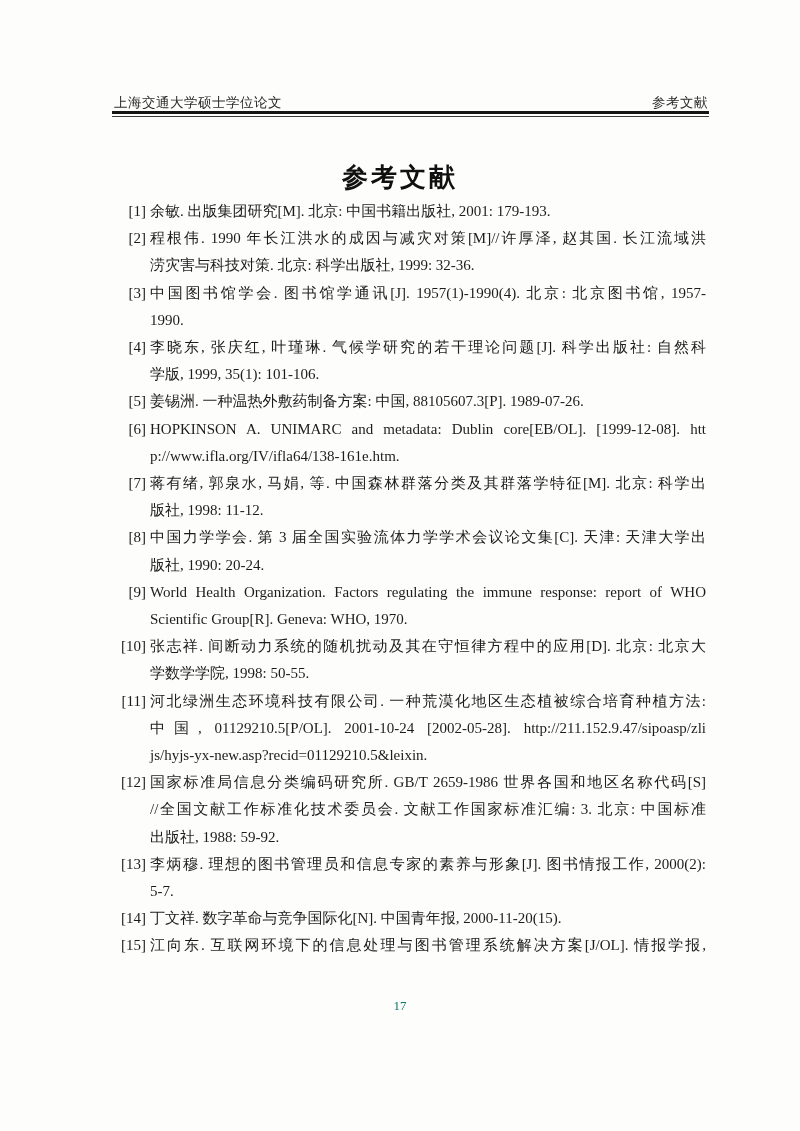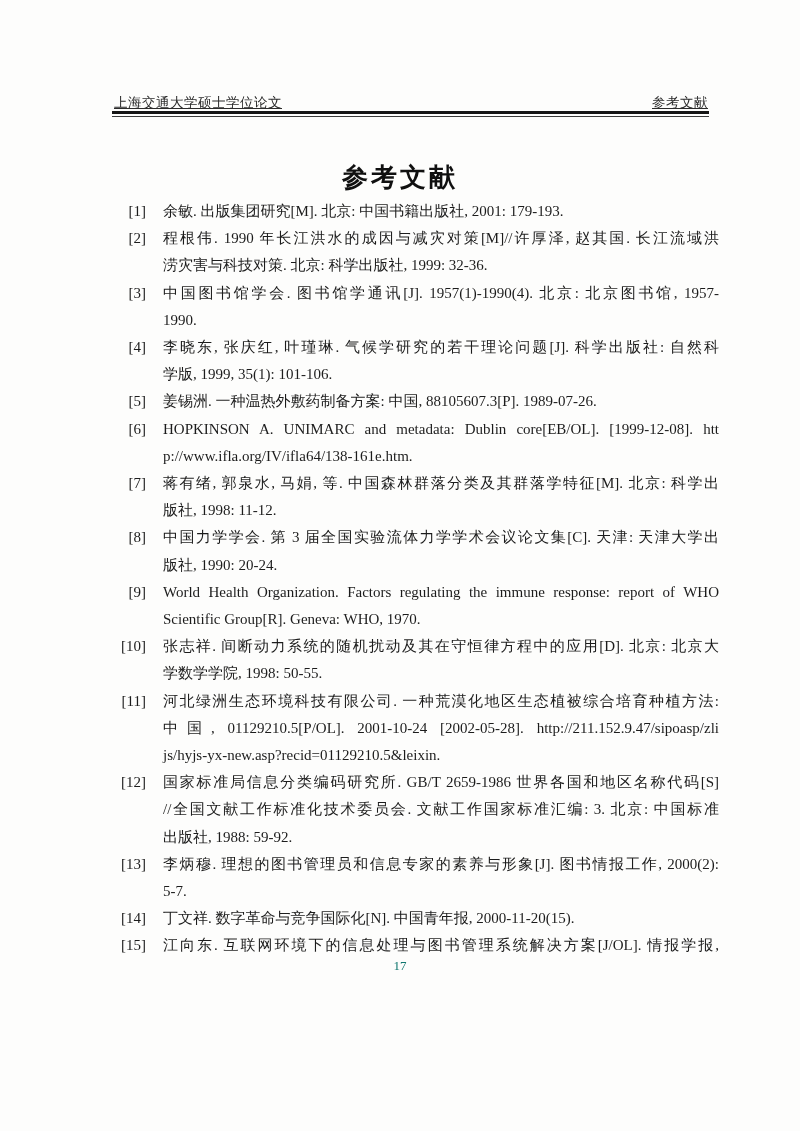--- a/index.html
+++ b/index.html
@@ -23,21 +23,20 @@
   .header {
     position: absolute;
     top: 94px;
     left: 114px;
     width: 594px;
     display: flex;
     justify-content: space-between;
     font-size: 13.5px;
     color: #2b2b2b;
     letter-spacing: 0.5px;
-    text-decoration: underline;
   }
   .header-rule {
     position: absolute;
     top: 111px;
     left: 112px;
     width: 597px;
     height: 2px;
     border-top: 3px solid #151515;
     border-bottom: 1px solid #3a3a3a;
   }
@@ -68,36 +67,36 @@
     display: flex;
     align-items: flex-start;
   }
   .ref-label {
     flex: none;
     width: 33px;
     text-align: right;
   }
   .ref-body {
     flex: none;
-    margin-left: 17px;
+    margin-left: 4px;
     width: 556px;
   }
   .ref-line {
     white-space: nowrap;
     text-align: justify;
     text-align-last: justify;
   }
   .ref-line.last {
     text-align: left;
     text-align-last: left;
   }
   
   .footer {
     position: absolute;
-    top: 958px;
+    top: 998px;
     left: 0;
     width: 100%;
     text-align: center;
     font-size: 13px;
     color: #0f766e;
   }
 </style>
 </head>
 <body>
 

